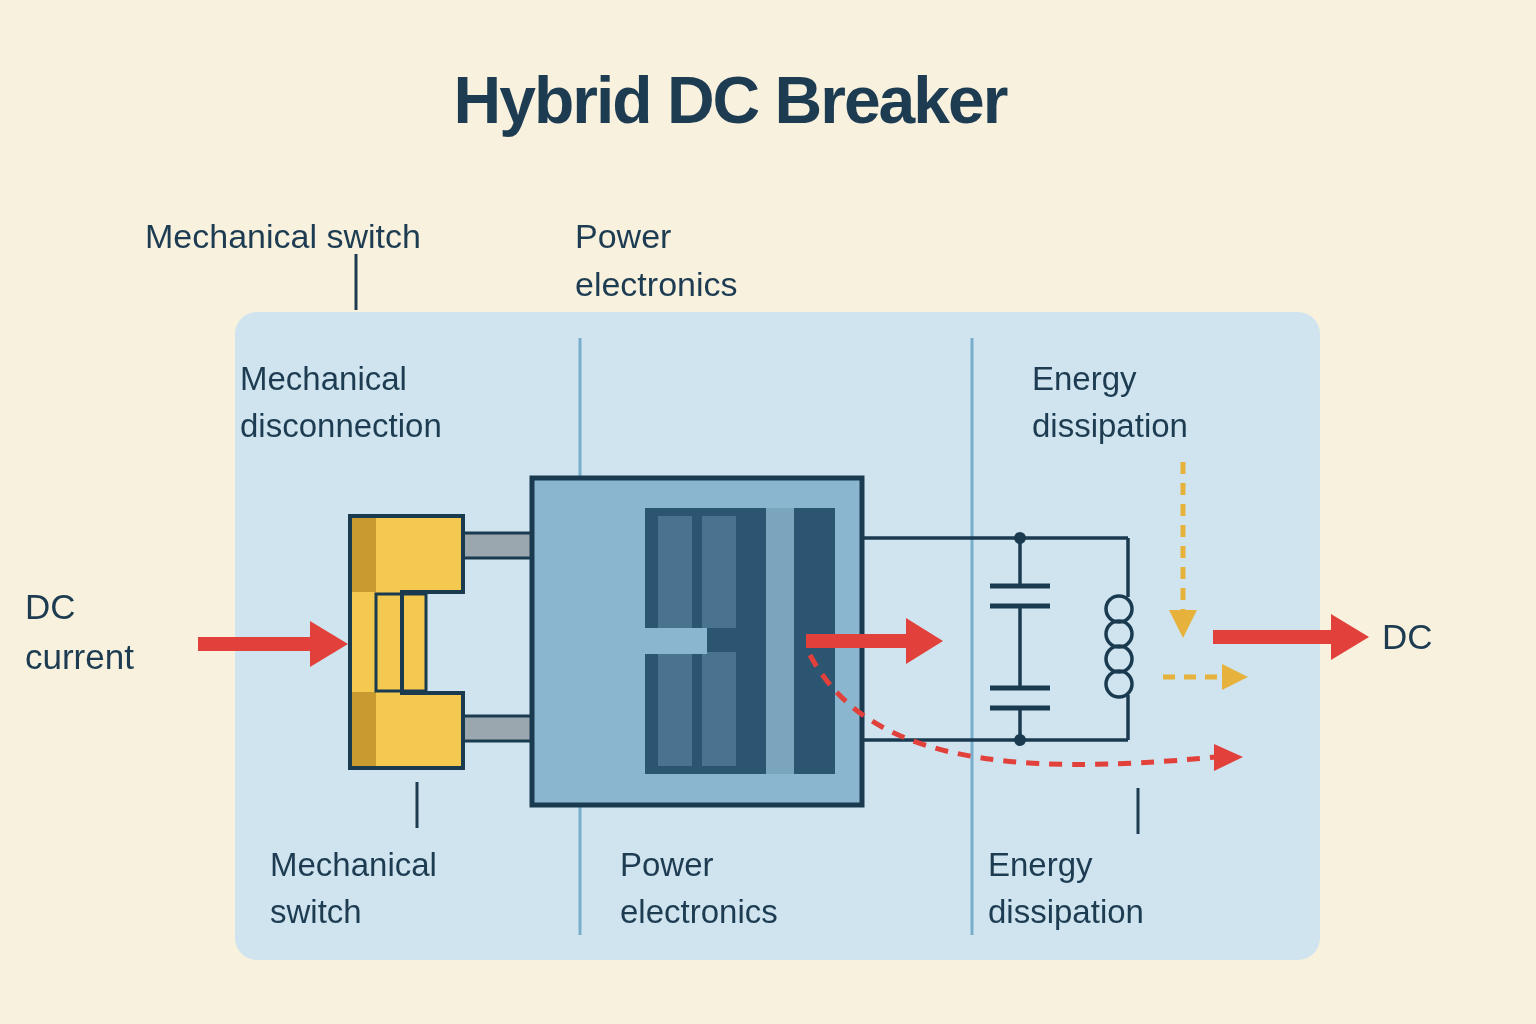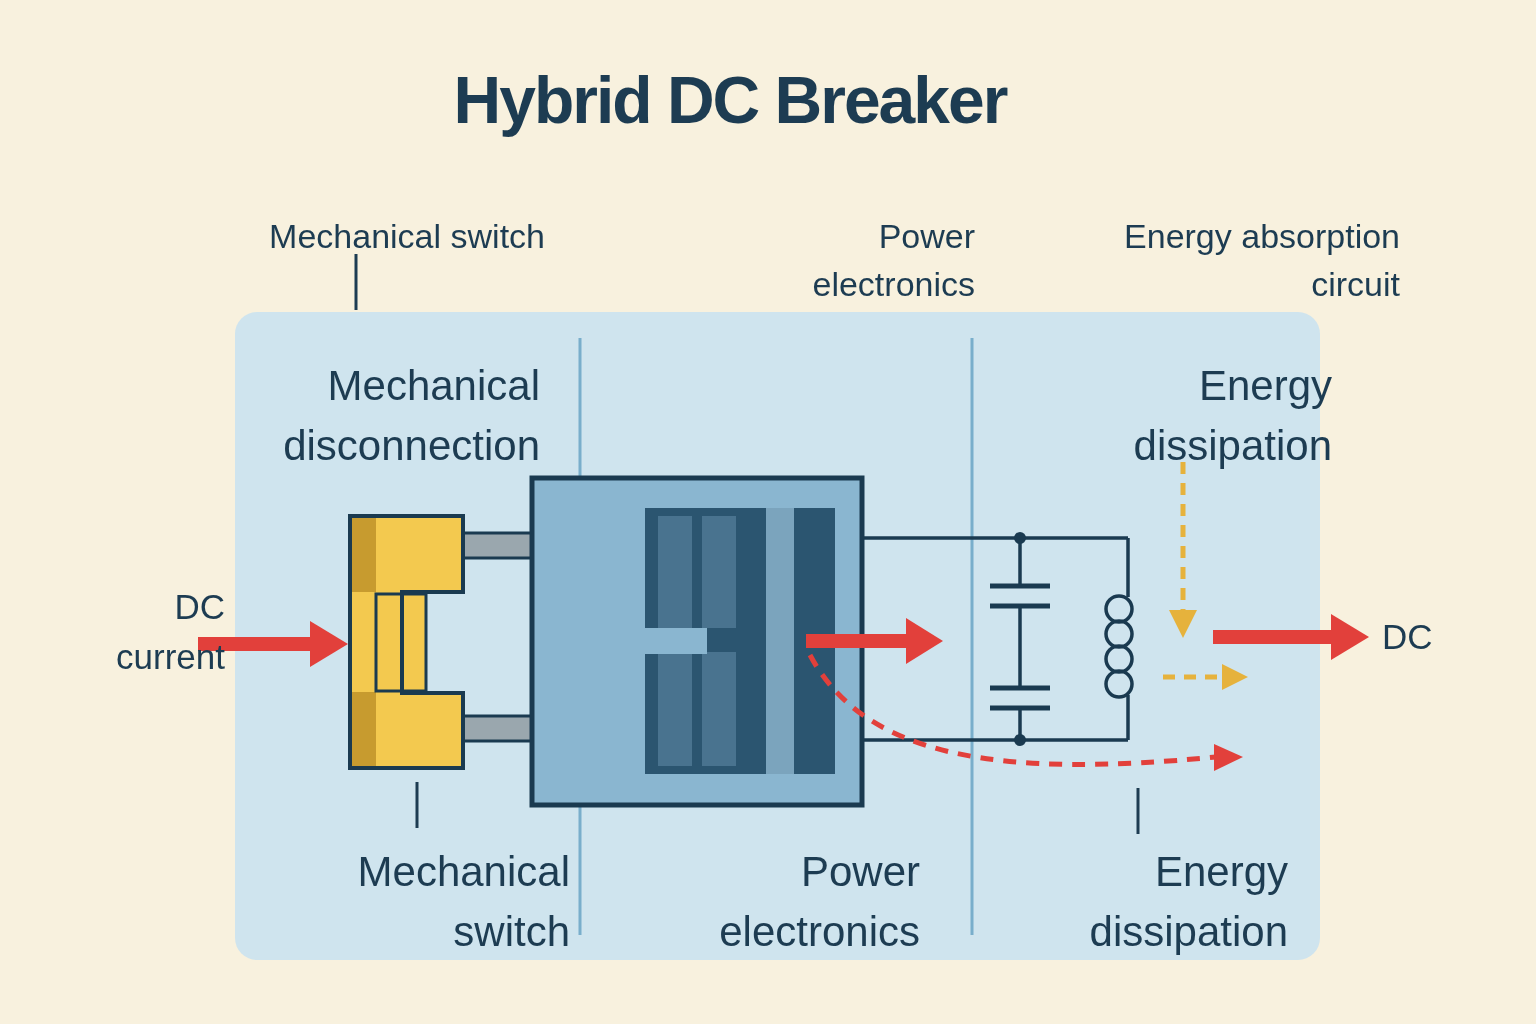--- a/index.html
+++ b/index.html
@@ -27,25 +27,25 @@
     text-align: center;
     font-size: 66px;
     font-weight: 700;
     letter-spacing: -2px;
     color: var(--text, #17394f);
   }
 
   .label {
     position: absolute;
     white-space: pre-line;
-    text-align: right;
+    text-align: left;
     line-height: 1.42;
   }
   .label.outer { font-size: 34px; }
-  .label.inner { font-size: 42px; }
+  .label.inner { font-size: 33px; }
   .label.flow  { font-size: 35px; }
 
   
   .divider   { stroke: var(--divider, #79aecb); stroke-width: 3; }
   .tick      { stroke: var(--text, #1d3c52); stroke-width: 3; }
   .wire      { stroke: var(--outline, #1a3a50); stroke-width: 3.5; fill: none; }
   .plate     { stroke-width: 5; }
   .coil      { stroke: var(--outline, #1a3a50); stroke-width: 3.5; fill: none; }
   .dot       { fill: var(--outline, #1a3a50); }
 
@@ -157,22 +157,20 @@
       <rect x="1213" y="630" width="120" height="14"></rect>
       <polygon points="1331,614 1331,660 1369,637"></polygon>
     </g>
   </svg>
 
   <h1 class="title">Hybrid DC Breaker</h1>
 
   <div class="label outer" style="left:145px; top:212px; width:400px;">Mechanical switch</div>
   <div class="label outer" style="left:575px; top:212px; width:400px;">Power
 electronics</div>
-  <div class="label outer" style="left:1000px; top:212px; width:400px;">Energy absorption
-circuit</div>
 
   <div class="label inner" style="left:240px; top:356px; width:300px;">Mechanical
 disconnection</div>
   <div class="label inner" style="left:1032px; top:356px; width:300px;">Energy
 dissipation</div>
 
   <div class="label inner" style="left:270px; top:842px; width:300px;">Mechanical
 switch</div>
   <div class="label inner" style="left:620px; top:842px; width:300px;">Power
 electronics</div>

